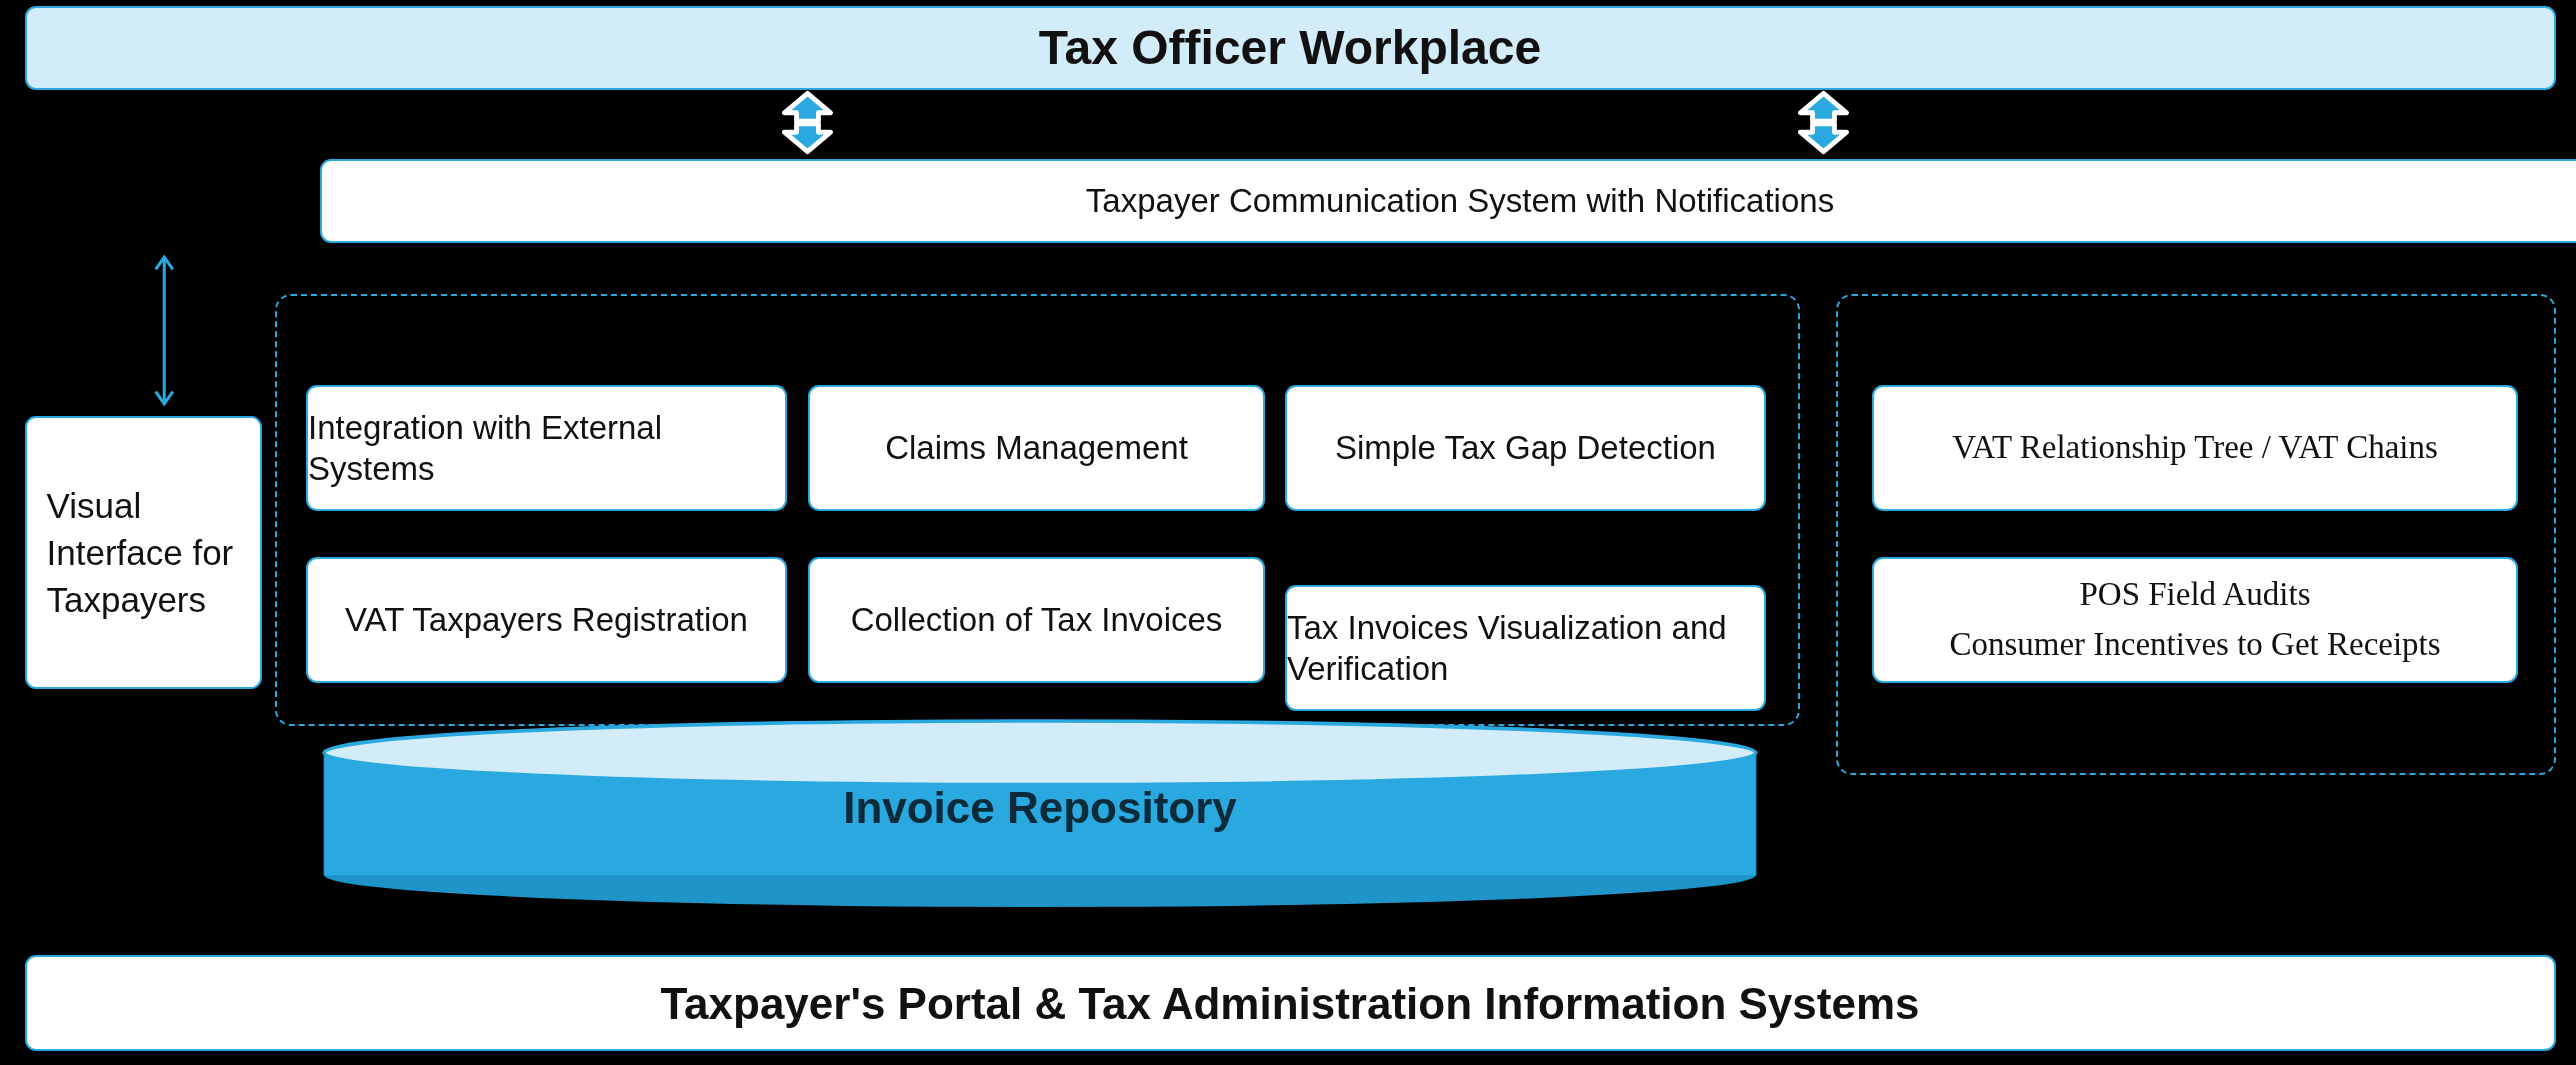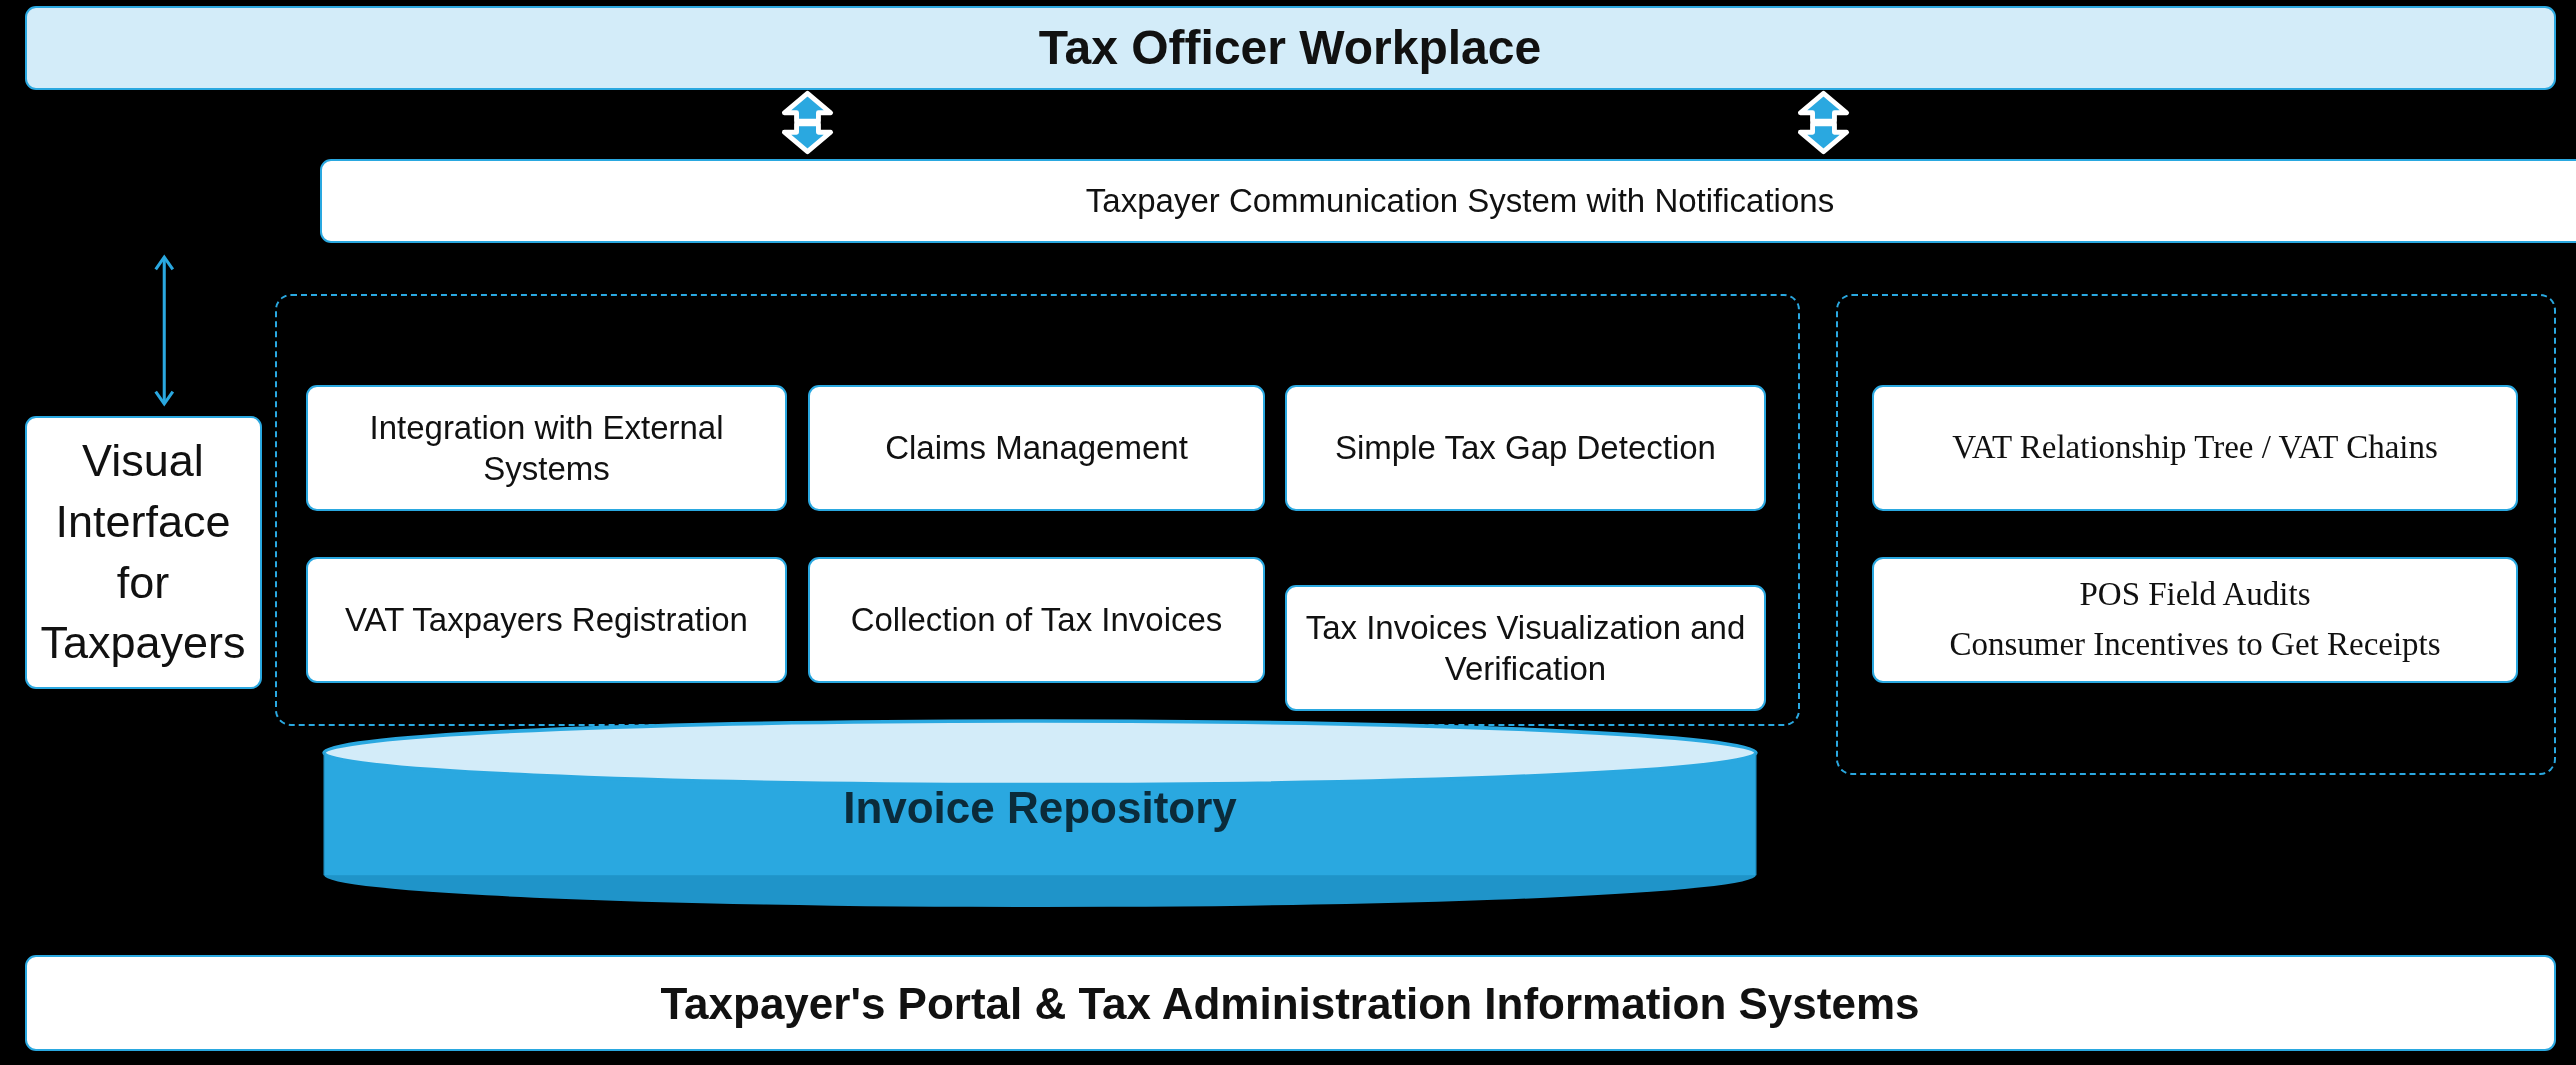--- a/index.html
+++ b/index.html
@@ -1,17 +1,17 @@
 <!DOCTYPE html>
 <html style="font-size:9.8px"><head>
 <meta charset="utf-8">
 <style>
   html,body{margin:0;padding:0;background:#000;font-family:"Segoe UI",Arial,sans-serif;color:#111;}
   .stage{position:relative;width:2576px;height:1066px;}
-  .box{position:absolute;background:#fff;border:2.4px solid #2aa8e0;border-radius:11px;display:flex;align-items:center;justify-content:center;text-align:center;}
+  .box{position:absolute;background:#fff;border:2.4px solid #2aa8e0;border-radius:11px;display:flex;align-items:center;justify-content:center;text-align:left;}
   .box span{font-size:33px;line-height:1.25;}
   .dashed{position:absolute;border:2.4px dashed #2aa8e0;border-radius:16px;}
   svg{position:absolute;overflow:visible;}
   .multi{display:flex;flex-direction:column;align-items:center;justify-content:center;font-family:Liberation Serif, serif;}
   .multi span{display:block;}
 </style>
 </head>
 <body>
 
 <div class="stage">
@@ -33,21 +33,21 @@
     <span>Taxpayer Communication System with Notifications</span>
   </div>
 
   <svg style="left:152px;top:251px;width:24.5px;height:159px;" viewBox="0 0 40 260">
     <line x1="20" y1="14" x2="20" y2="246" stroke="#2aa8e0" stroke-width="5"></line>
     <polyline points="6,30 20,10 34,30" fill="none" stroke="#2aa8e0" stroke-width="5"></polyline>
     <polyline points="6,230 20,250 34,230" fill="none" stroke="#2aa8e0" stroke-width="5"></polyline>
   </svg>
 
   <div class="box" style="left:24.5px;top:416px;width:233px;height:269px;">
-    <span style="font-size:45px;line-height:1.35;">Visual Interface for Taxpayers</span>
+    <span style="font-size:35px;line-height:1.35;padding-left:20px;">Visual Interface for Taxpayers</span>
   </div>
 
   <div class="dashed" style="left:275px;top:294px;width:1521px;height:428px;"></div>
 
   <div class="dashed" style="left:1836px;top:294px;width:716px;height:477px;"></div>
 
   <div class="box" style="left:306px;top:385px;width:477px;height:122px;">
     <span>Integration with External Systems</span>
   </div>
   <div class="box" style="left:808px;top:385px;width:453px;height:122px;">

